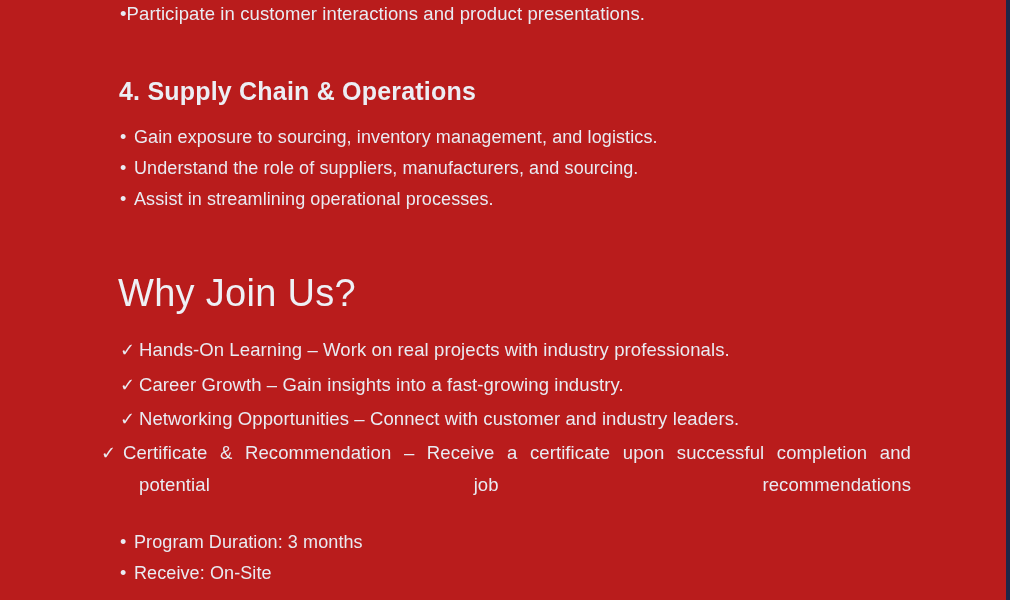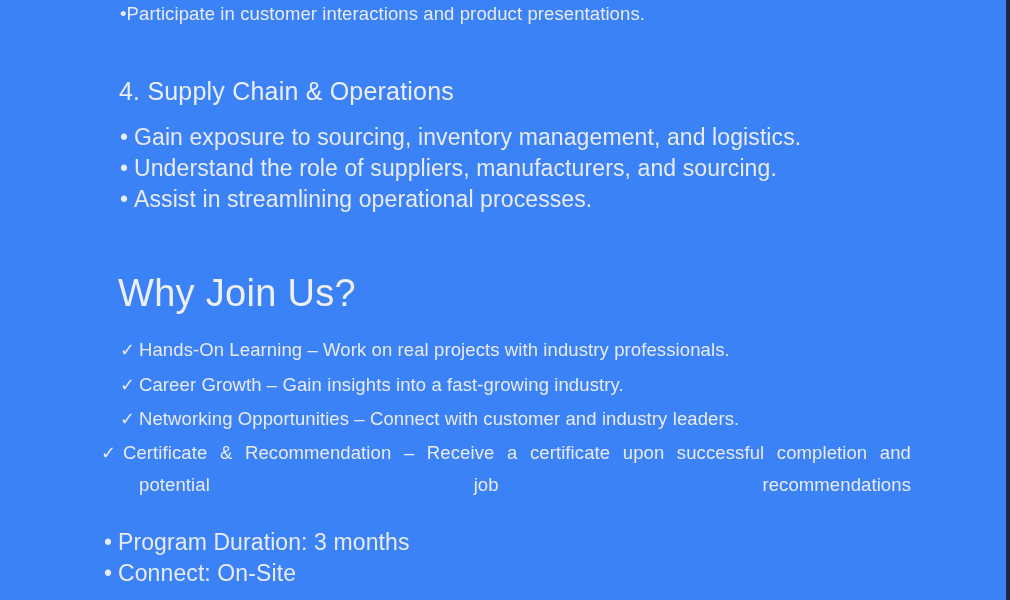--- a/index.html
+++ b/index.html
@@ -15,37 +15,37 @@
     font-family: "Liberation Sans", sans-serif;
     color: #e9ebf2;
     -webkit-font-smoothing: antialiased;
   }
 
   
   #slide {
     position: relative;
     width: 1010px;
     height: 600px;
-    background: #3b82f6;
+    background: #b91c1c;
     box-sizing: border-box;
   }
   #slide::after {
     content: "";
     position: absolute;
     top: 0;
     right: 0;
     width: 4px;
     height: 100%;
     background: #1e2647;
     pointer-events: none;
   }
 
   
   .bullet {
-    font-size: 23px;
+    font-size: 18px;
     line-height: 31px;
     color: #e9ebf2;
     letter-spacing: 0.1px;
     white-space: nowrap;
   }
   .bullet .dot {
     display: inline-block;
     width: 14px;
   }
 
@@ -60,21 +60,21 @@
     white-space: nowrap;
   }
 
   
   .section-heading {
     position: absolute;
     left: 119px;
     top: 75px;
     font-size: 25px;
     line-height: 32px;
-    font-weight: 400;
+    font-weight: 700;
     letter-spacing: 0.2px;
     color: #eceef4;
     white-space: nowrap;
   }
 
   .section-bullets {
     position: absolute;
     left: 120px;
     top: 122px;
   }
@@ -128,21 +128,21 @@
   }
   .check-item.justified::after {
     
     content: "";
     display: inline-block;
     width: 100%;
   }
 
   .tail-bullets {
     position: absolute;
-    left: 104px;
+    left: 120px;
     top: 527px;
   }
   .tail-bullets .bullet {
     line-height: 31px;
   }
 </style>
 </head>
 <body>
 
 <div id="slide">
@@ -180,17 +180,17 @@
     <div class="check-item justified">
       <span class="tick">✓</span><span>Certificate &amp; Recommendation – Receive a certificate upon successful completion and potential job recommendations</span>
     </div>
   </div>
 
   <div class="tail-bullets">
     <div class="bullet">
       <span class="dot">•</span><span>Program Duration: 3 months</span>
     </div>
     <div class="bullet">
-      <span class="dot">•</span><span>Connect: On-Site</span>
+      <span class="dot">•</span><span>Receive: On-Site</span>
     </div>
   </div>
 
 </div>
 
 </body></html>

